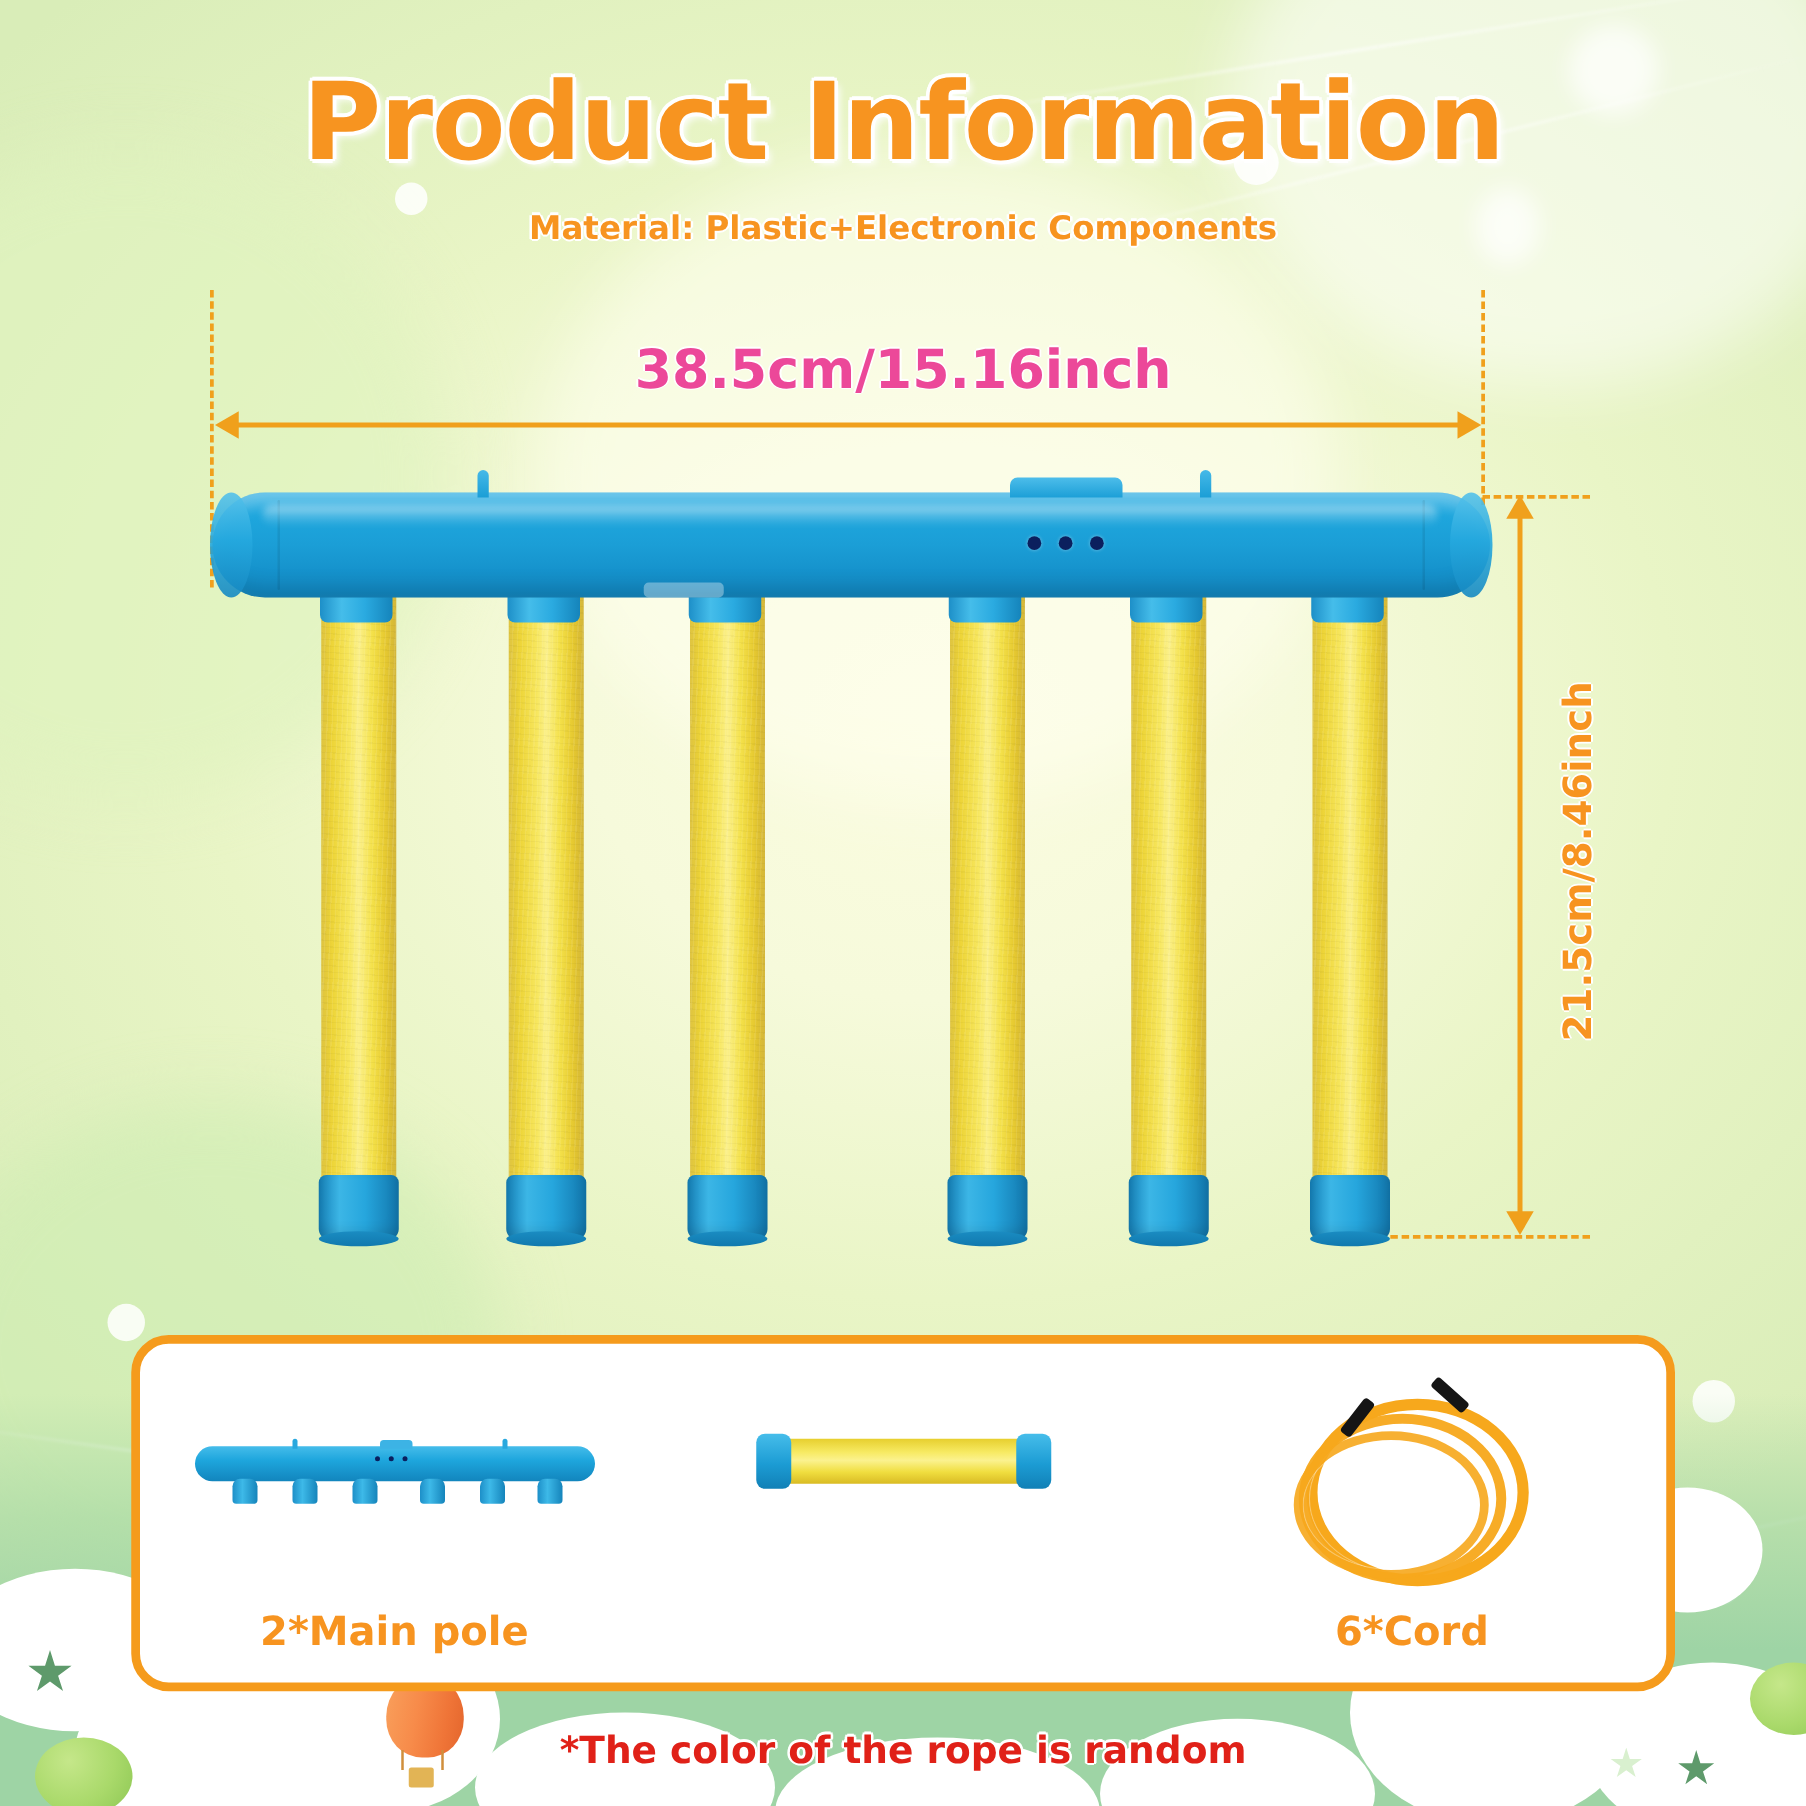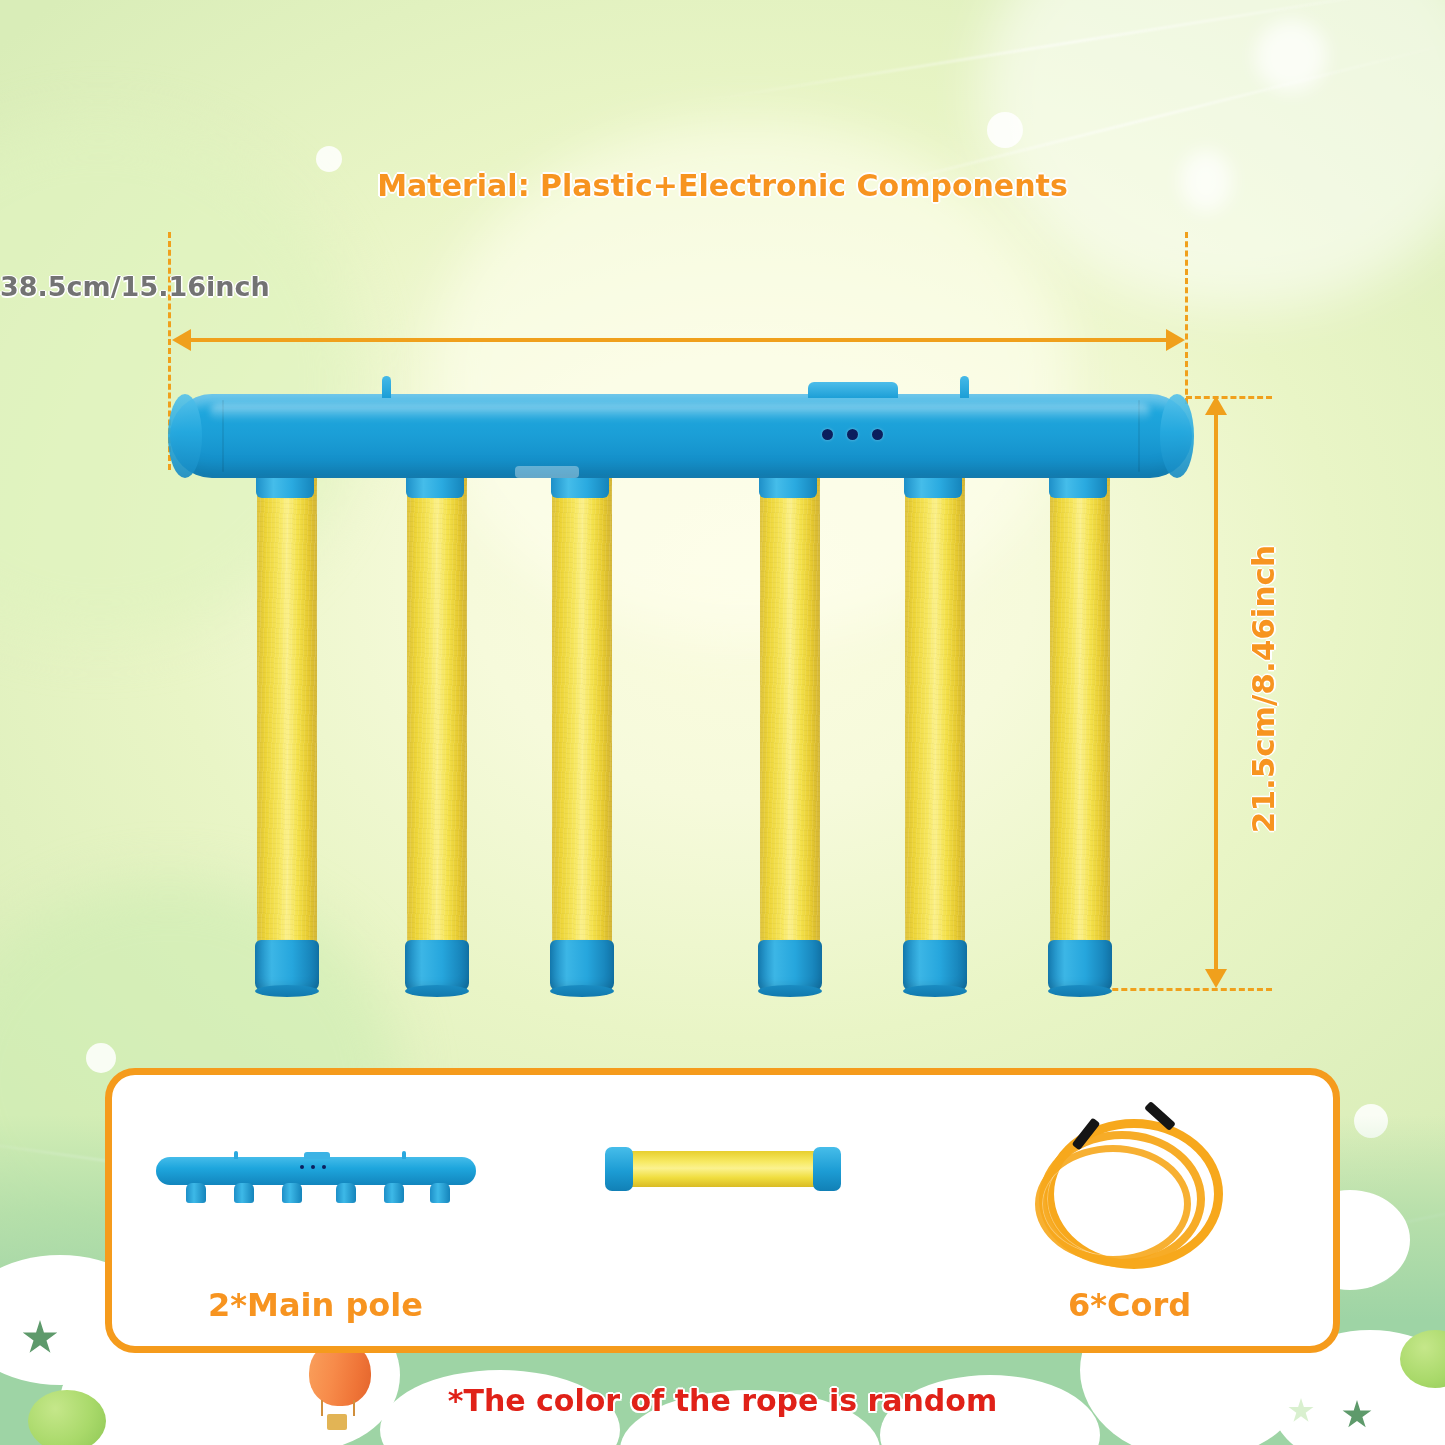--- a/index.html
+++ b/index.html
@@ -78,35 +78,35 @@
     text-shadow:
       3px 0 0 #fff, -3px 0 0 #fff, 0 3px 0 #fff, 0 -3px 0 #fff,
       2px 2px 0 #fff, -2px 2px 0 #fff, 2px -2px 0 #fff, -2px -2px 0 #fff,
       4px 4px 6px rgba(255,255,255,0.9);
   }
   .subtitle {
     position: absolute;
     left: 0; right: 0;
     top: 168px;
     text-align: center;
-    font-size: 30px;
+    font-size: 26px;
     font-weight: 700;
     color: #f79420;
     text-shadow:
       2px 0 0 #fff, -2px 0 0 #fff, 0 2px 0 #fff, 0 -2px 0 #fff,
       1px 1px 0 #fff, -1px 1px 0 #fff;
   }
   .dim-label-h {
     position: absolute;
     top: 271px;
     left: 0; right: 0;
-    text-align: left;
-    font-size: 27px;
+    text-align: center;
+    font-size: 43px;
     font-weight: 700;
-    color: #737373;
+    color: #ec4899;
     text-shadow: 1.5px 0 0 #fff, -1.5px 0 0 #fff, 0 1.5px 0 #fff, 0 -1.5px 0 #fff;
   }
   .dim-label-v {
     position: absolute;
     top: 545px;
     left: 1245px;
     font-size: 31px;
     font-weight: 700;
     color: #f79420;
     writing-mode: vertical-rl;
@@ -528,20 +528,21 @@
   <div class="leaf" style="left:28px; top:1390px; width:78px; height:62px;"></div>
   <div class="leaf" style="left:1400px; top:1330px; width:70px; height:58px;"></div>
 
   <div style="position:absolute; left:305px; top:1340px; width:70px; height:100px;">
     <div class="balloon-env" style="left:4px; top:0;"></div>
     <div class="balloon-rope" style="left:16px; top:60px; height:16px;"></div>
     <div class="balloon-rope" style="left:48px; top:60px; height:16px;"></div>
     <div class="balloon-basket" style="left:22px; top:74px;"></div>
   </div>
 
+  <div class="title">Product Information</div>
   <div class="subtitle">Material: Plastic+Electronic Components</div>
 
   <div class="dash-v" style="left:168px; top:232px; height:238px;"></div>
   <div class="dash-v" style="left:1185px; top:232px; height:172px;"></div>
   <div class="dim-label-h">38.5cm/15.16inch</div>
   <div class="dim-line-h" style="left:176px; top:338px; width:1004px;"></div>
   <div class="arrow arrow-left" style="left:172px; top:329px;"></div>
   <div class="arrow arrow-right" style="left:1166px; top:329px;"></div>
 
   <div class="dash-h" style="left:1186px; top:396px; width:86px;"></div>

